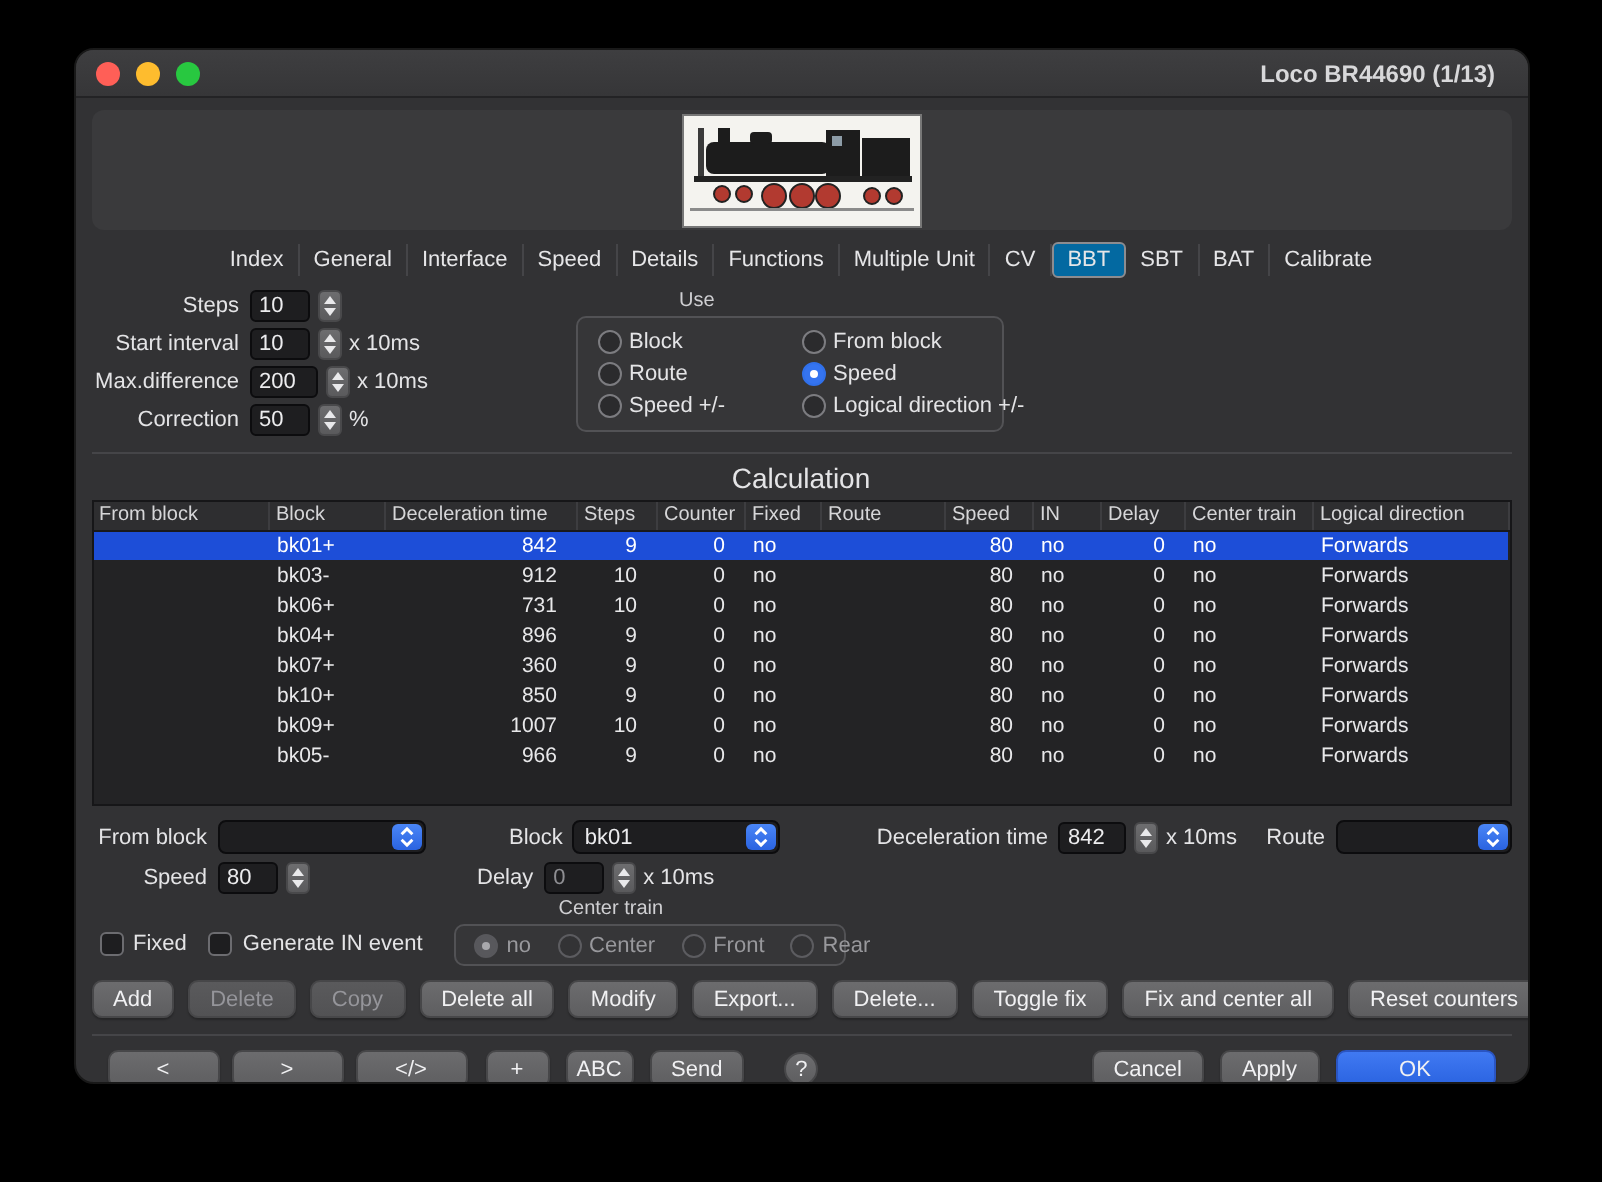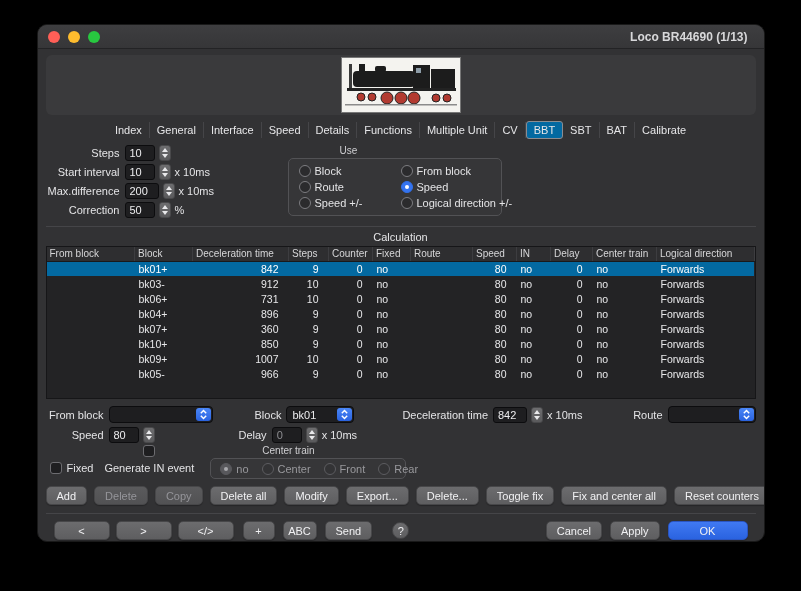--- a/index.html
+++ b/index.html
@@ -46,28 +46,28 @@
   .radio { display:flex; align-items:center; gap:4px; font-size:11px; color:#e4e4e6; white-space:nowrap; }
   .rdot { width:12px; height:12px; border-radius:50%; background:#2b2b2d; border:1px solid #7c7c80; position:relative; flex:0 0 auto; }
   .radio.checked .rdot { background:#3574f0; border-color:#3070ea; }
   .radio.checked .rdot::after { content:''; position:absolute; width:4px; height:4px; border-radius:50%; background:#fff; top:3px; left:3px; }
   .radio.disabled { color:#98989c; }
   .radio.disabled .rdot { border-color:#5c5c60; background:#333335; }
   .radio.disabled.checked .rdot { background:#58585c; border-color:#58585c; }
   .radio.disabled.checked .rdot::after { background:#a8a8ac; }
   .divider { height:1px; background:#454548; margin:6px 0 4px; }
   
-  .calc-title { text-align:center; font-size:11px; color:#e4e4e6; margin-bottom:3px; }
+  .calc-title { text-align:center; font-size:14px; color:#e4e4e6; margin-bottom:3px; }
   .calc-wrap { height:153px; background:#232325; border:1px solid #161618; overflow:hidden; }
   table { border-collapse:collapse; table-layout:fixed; width:100%; }
   th { background:#2e2e30; color:#d6d6d8; font-weight:normal; font-size:10px; text-align:left;
     padding:1px 3px; border-right:1px solid #3d3d40; border-bottom:1px solid #19191b; height:14px;
     white-space:nowrap; overflow:hidden; }
   td { color:#e8e8ea; font-size:10.5px; padding:0 4px; height:15px; white-space:nowrap; overflow:hidden; }
-  tr.selected td { background:#0369a1; color:#fff; }
+  tr.selected td { background:#1d4ed8; color:#fff; }
   th.c0{width:88px} th.c1{width:58px} th.c2{width:96px} th.c3{width:40px} th.c4{width:44px}
   th.c5{width:38px} th.c6{width:62px} th.c7{width:44px} th.c8{width:34px} th.c9{width:42px} th.c10{width:64px}
   td.c2,td.c3,td.c4,td.c7,td.c9 { text-align:right; padding-right:10px; }
   
   .edit-row { display:flex; align-items:center; margin-top:4px; }
   .elabel { font-size:11px; color:#e4e4e6; white-space:nowrap; }
   .combo { display:inline-flex; align-items:center; height:17px; background:#1e1e20; border:1px solid #0c0c0e;
     border-radius:4px; padding:0 1px 0 5px; }
   .combo-val { flex:1; font-size:11px; color:#ececee; overflow:hidden; white-space:nowrap; }
   .combo-btn { width:15px; height:13px; background:linear-gradient(#4a86f7,#2a63e0); border-radius:3px;
@@ -358,21 +358,21 @@
       <span class="combo" style="width:104px; margin-left:5px;">
         <span class="combo-val"></span>
         <span class="combo-btn">
           <svg width="9" height="11" viewBox="0 0 10 12">
               <path d="M2 4.5 L5 1.5 L8 4.5" stroke="#fff" stroke-width="1.6" fill="none"></path>
               <path d="M2 7.5 L5 10.5 L8 7.5" stroke="#fff" stroke-width="1.6" fill="none"></path>
             </svg>
         </span>
       </span>
       <span class="elabel" style="margin-left:42px;">Block</span>
-      <span class="combo" style="width:68px; margin-left:5px;">
+      <span class="combo" style="width:104px; margin-left:5px;">
         <span class="combo-val">bk01</span>
         <span class="combo-btn">
           <svg width="9" height="11" viewBox="0 0 10 12">
               <path d="M2 4.5 L5 1.5 L8 4.5" stroke="#fff" stroke-width="1.6" fill="none"></path>
               <path d="M2 7.5 L5 10.5 L8 7.5" stroke="#fff" stroke-width="1.6" fill="none"></path>
             </svg>
         </span>
       </span>
       <span class="elabel" style="margin-left:48px;">Deceleration time</span>
       <span class="fieldline" style="margin-left:5px;">
@@ -414,21 +414,21 @@
           </span>
         <span class="unit">x 10ms</span>
       </span>
     </div>
 
     <div class="edit-row" style="align-items:flex-end; margin-top:2px;">
       <label class="checkbox" style="margin-left:4px; margin-bottom:5px;">
         <span class="cbox"></span>
         <span>Fixed</span>
       </label>
-      <label class="checkbox" style="margin-left:11px; margin-bottom:5px;flex-direction:column;">
+      <label class="checkbox" style="margin-left:11px; margin-bottom:5px;">
         <span class="cbox"></span>
         <span>Generate IN event</span>
       </label>
       <div style="margin-left:16px;">
         <div class="group-label">Center train</div>
         <div class="groupbox ct-box">
           <label class="radio disabled checked">
             <span class="rdot"></span>
             <span>no</span>
           </label>

